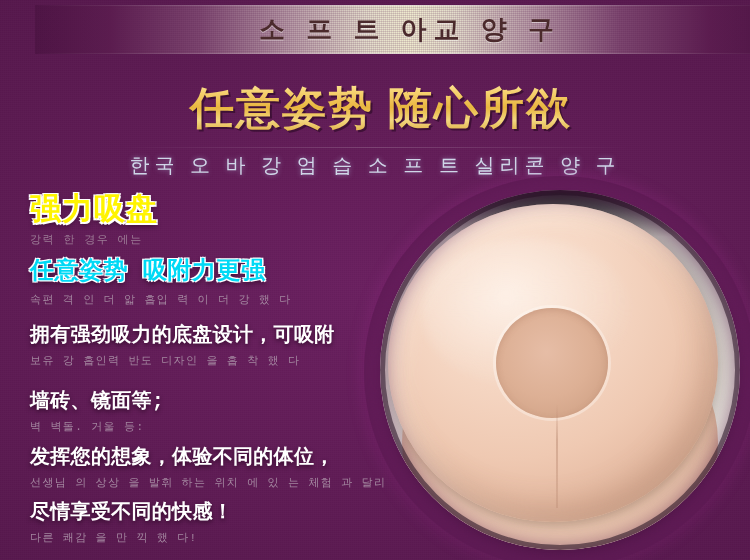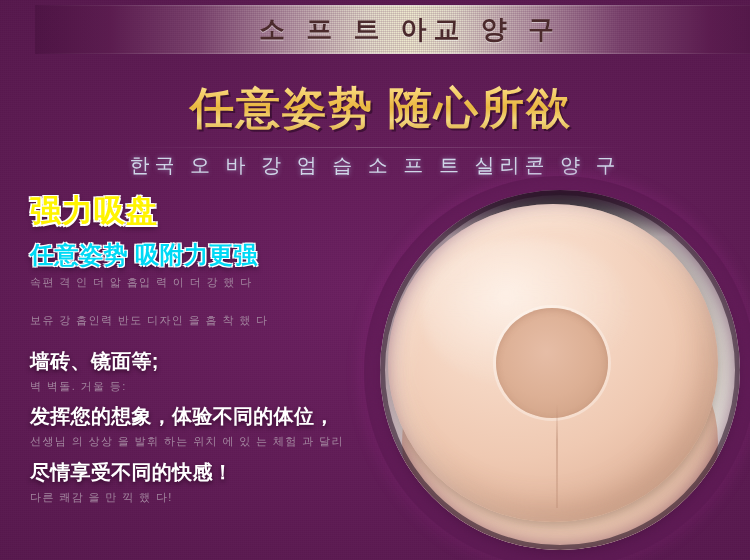--- a/index.html
+++ b/index.html
@@ -298,21 +298,21 @@
   .kr-small-b {
     font-size: 11px;
     color: #a487a0;
     letter-spacing: 1.4px;
     line-height: 1.3;
     margin-top: 6px;
     white-space: nowrap;
   }
   .gap-a { height: 11px; }
   .gap-b { height: 17px; }
-  .blk { margin-bottom: 0; }
+  .blk { margin-bottom: 0; font-family: Liberation Mono, monospace; }
 </style>
 </head>
 <body>
 
 <div id="page">
 
   <div id="bg-base"></div>
   <div id="bg-texture"></div>
 
   <div id="banner">
@@ -338,32 +338,34 @@
       <div class="pad-seam"></div>
       <div class="ring-dark"></div>
     </div>
     <div id="product-vignette"></div>
   </div>
 
   <div id="copy">
 
     <div class="blk">
       <div class="cn-yellow">强力吸盘</div>
+      <div class="kr-small">강력 한 경우 에는</div>
     </div>
 
     <div class="gap-a"></div>
 
     <div class="blk">
       <div class="cn-cyan">任意姿势  吸附力更强</div>
       <div class="kr-small-b">속편 격 인 더 앏 흡입 력 이 더 강 했 다</div>
     </div>
 
     <div class="gap-b"></div>
 
     <div class="blk">
+      <div class="cn-white">拥有强劲吸力的底盘设计，可吸附</div>
       <div class="kr-small-b">보유 강 흡인력 반도 디자인 을 흡 착 했 다</div>
     </div>
 
     <div class="gap-a"></div>
 
 
     <div class="gap-a"></div>
 
     <div class="blk">
       <div class="cn-white">墙砖、镜面等;</div>

